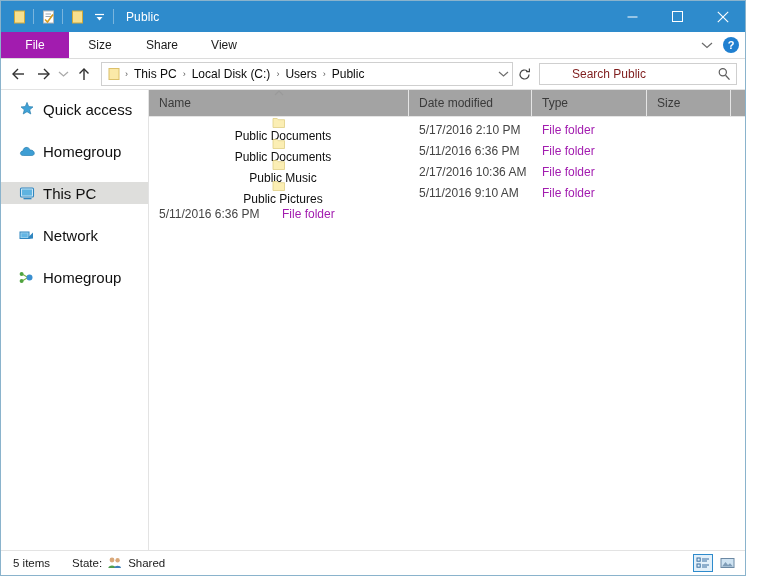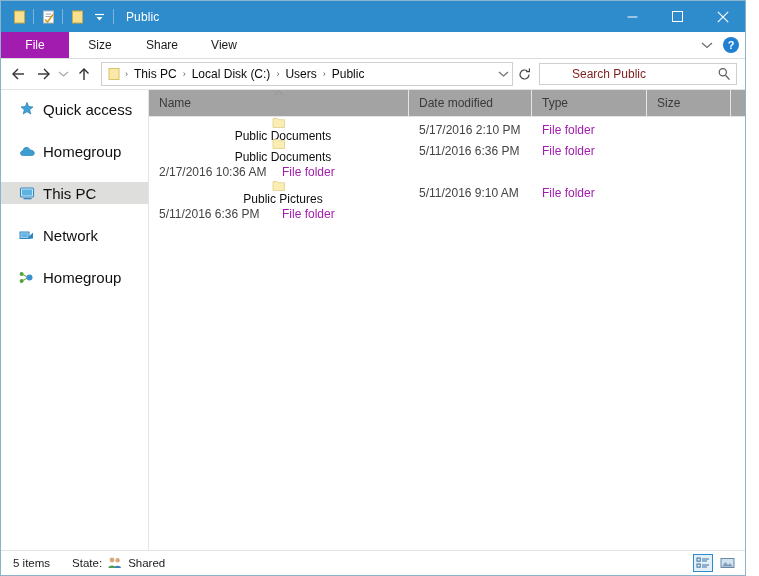--- a/index.html
+++ b/index.html
@@ -581,20 +581,28 @@
               </svg>
             </span>
             <span>Public Documents</span>
           </div>
           <div class="cell cell-date">5/11/2016 6:36 PM</div>
           <div class="cell cell-type">File folder</div>
           <div class="cell cell-size"></div>
         </div>
 
         <div class="row">
+          <div class="cell cell-name">
+            <span class="ficon">
+              <svg width="14" height="13" viewBox="0 0 14 13">
+                <path d="M1 2.5 h4.2 l1 1.2 h6.3 v7.8 h-11.5 z" fill="#fbeeb4" stroke="#e0cf85" stroke-width=".8"></path>
+              </svg>
+            </span>
+            <span>Public Music</span>
+          </div>
           <div class="cell cell-date">2/17/2016 10:36 AM</div>
           <div class="cell cell-type">File folder</div>
           <div class="cell cell-size"></div>
         </div>
 
         <div class="row">
           <div class="cell cell-name">
             <span class="ficon">
               <svg width="14" height="13" viewBox="0 0 14 13">
                 <path d="M1 2.5 h4.2 l1 1.2 h6.3 v7.8 h-11.5 z" fill="#fbeeb4" stroke="#e0cf85" stroke-width=".8"></path>

